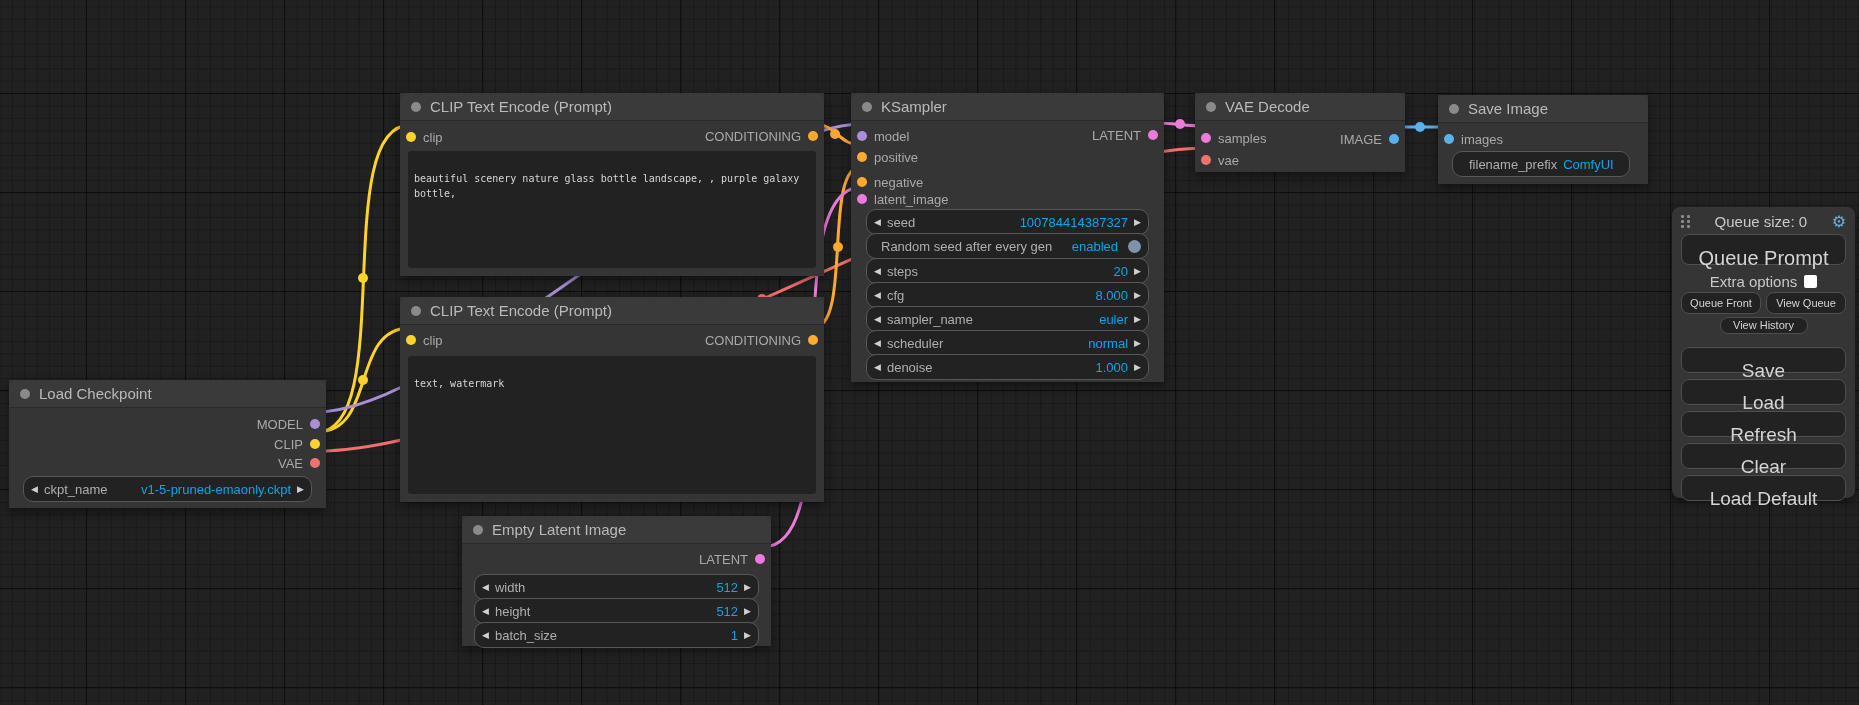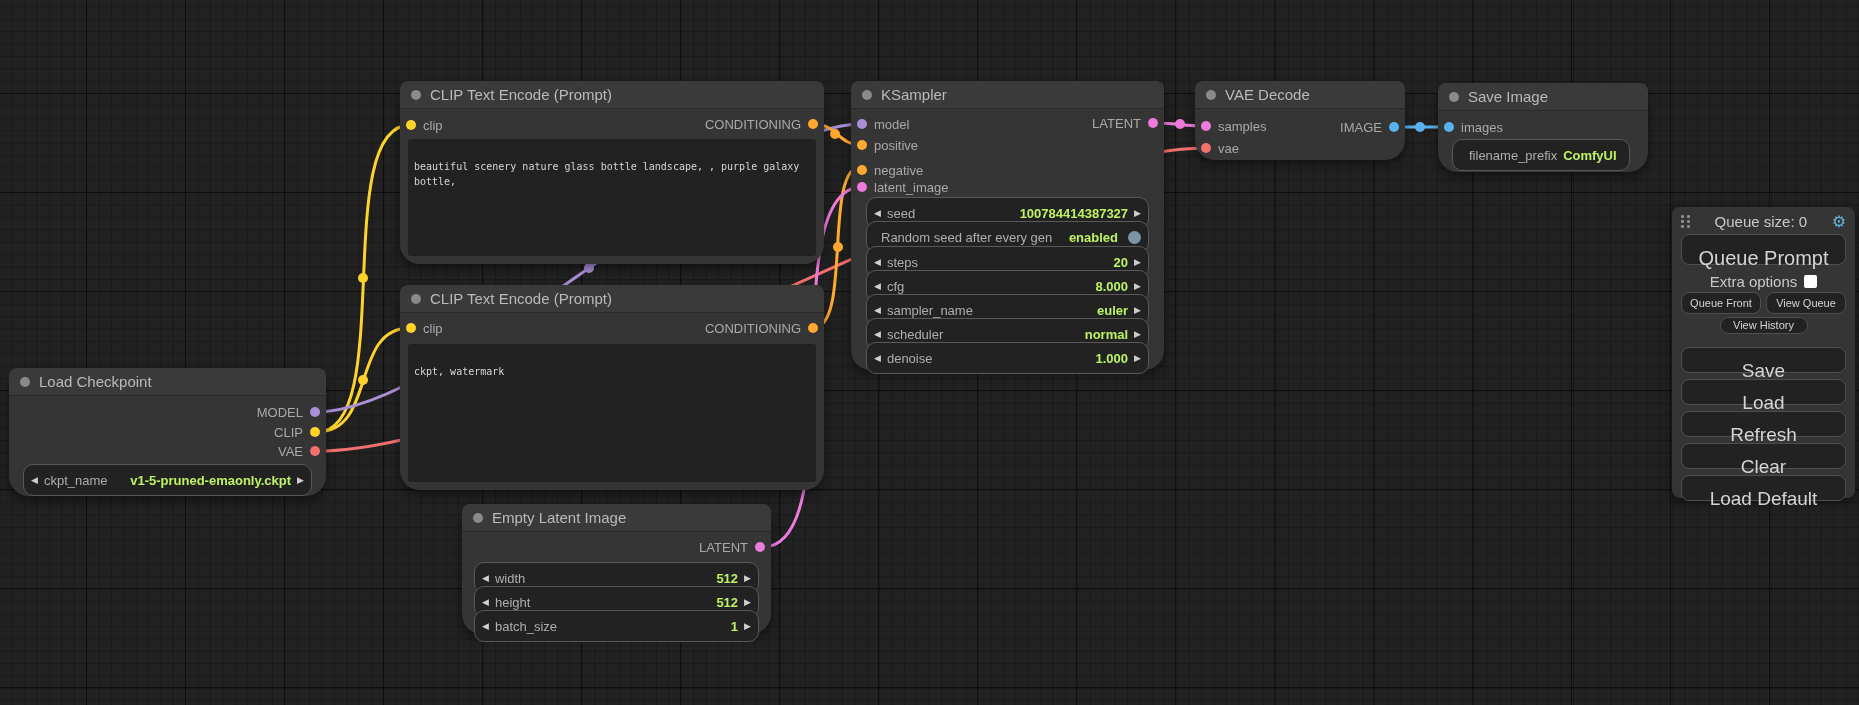--- a/index.html
+++ b/index.html
@@ -11,42 +11,42 @@
       linear-gradient(90deg, rgba(0,0,0,.5) 1.5px, transparent 1.5px),
       linear-gradient(rgba(0,0,0,.22) 1px, transparent 1px),
       linear-gradient(90deg, rgba(0,0,0,.22) 1px, transparent 1px);
     background-size:99px 99px,99px 99px,12.4px 12.4px,12.4px 12.4px;
     background-position:-13px -6px,-13px -6px,-0.6px -6px,-0.6px -6px;
     font-family:"Liberation Sans",sans-serif;
   }
   svg.wires{position:absolute;left:0;top:0;z-index:1;}
   svg.wires path{fill:none;stroke-width:3;stroke-linecap:round;}
   .node{
-    position:absolute;z-index:2;background:#353535;border-radius:20px;
-    box-shadow:0 4px 10px rgba(0,0,0,.45);box-sizing:border-box;
+    position:absolute;z-index:2;background:#353535;border-radius:0;
+    box-shadow:0 4px 10px rgba(0,0,0,.45);box-sizing:border-box;margin-top:12px;
   }
   .ntitle{
     height:27px;display:flex;align-items:center;gap:9px;padding-left:11px;
     background:#3a3a3a;border-bottom:1px solid #2a2a2a;border-radius:8px 8px 0 0;
     color:#bababa;font-size:15px;
   }
   .tdot{width:10px;height:10px;border-radius:50%;flex:0 0 auto;}
   .port{position:absolute;height:14px;display:flex;align-items:center;gap:7px;
     font-size:13px;color:#a9a9a9;white-space:nowrap;}
   .port.in{left:6px;}
   .port.out{right:6px;flex-direction:row-reverse;}
   .pdot{width:10px;height:10px;border-radius:50%;flex:0 0 auto;}
   .widget{
-    position:absolute;height:32px;box-sizing:border-box;background:#222;
+    position:absolute;height:26px;box-sizing:border-box;background:#222;
     border:1px solid #585858;border-radius:10px;display:flex;align-items:center;
     gap:6px;padding:0 7px;font-size:13px;white-space:nowrap;overflow:hidden;
   }
   .warrow{font-size:9px;color:#cfcfcf;line-height:1;flex:0 0 auto;}
   .wlabel{color:#aeaeae;}
-  .wvalue{margin-left:auto;color:#bef264;font-weight:bold;}
+  .wvalue{margin-left:auto;color:#0ea5e9;}
   .toggle{width:13px;height:13px;border-radius:50%;flex:0 0 auto;margin-left:4px;}
   .prompt{
     position:absolute;box-sizing:border-box;background:#222;border-radius:3px;
     color:#d6d6d6;font:10px/15px "DejaVu Sans Mono",monospace;
     padding:20px 6px;white-space:pre-wrap;word-break:break-word;
   }
   
   .qpanel{
     position:absolute;left:1672px;top:207px;width:183px;height:291px;z-index:3;
     background:#353535;border-radius:8px;box-shadow:0 4px 10px rgba(0,0,0,.5);
@@ -146,21 +146,21 @@
       <span>CLIP Text Encode (Prompt)</span>
     </div>
     <div class="port in" style="top:36px">
       <span class="pdot" style="background: rgb(255, 212, 42);"></span>
       <span>clip</span>
     </div>
     <div class="port out" style="top:36px">
       <span class="pdot" style="background: rgb(255, 169, 49);"></span>
       <span>CONDITIONING</span>
     </div>
-    <div class="prompt" style="left:8px;top:59px;width:408px;height:138px;">ckpt, watermark</div>
+    <div class="prompt" style="left:8px;top:59px;width:408px;height:138px;">text, watermark</div>
   </div>
 
   <div class="node" style="left:851px;top:81px;width:313px;height:289px;">
     <div class="ntitle">
       <span class="tdot" style="background: rgb(138, 138, 138);"></span>
       <span>KSampler</span>
     </div>
     <div class="port in" style="top:36px">
       <span class="pdot" style="background: rgb(169, 143, 214);"></span>
       <span>model</span>

